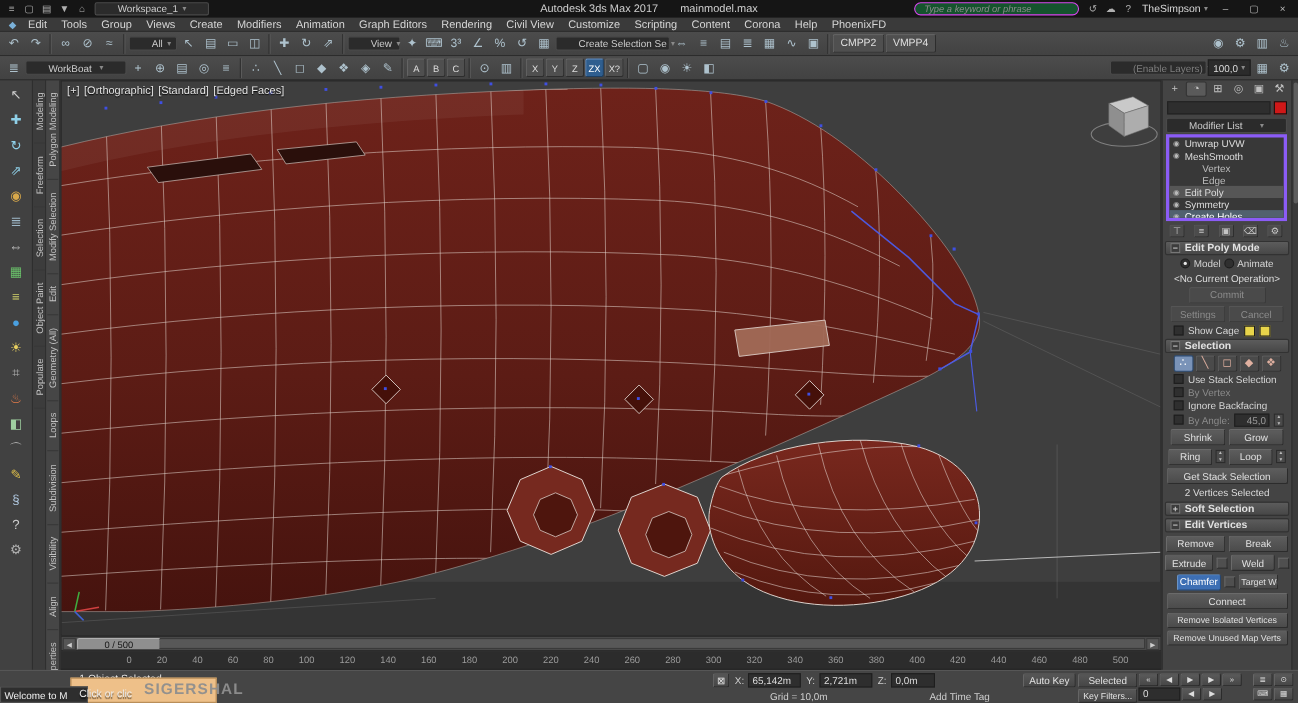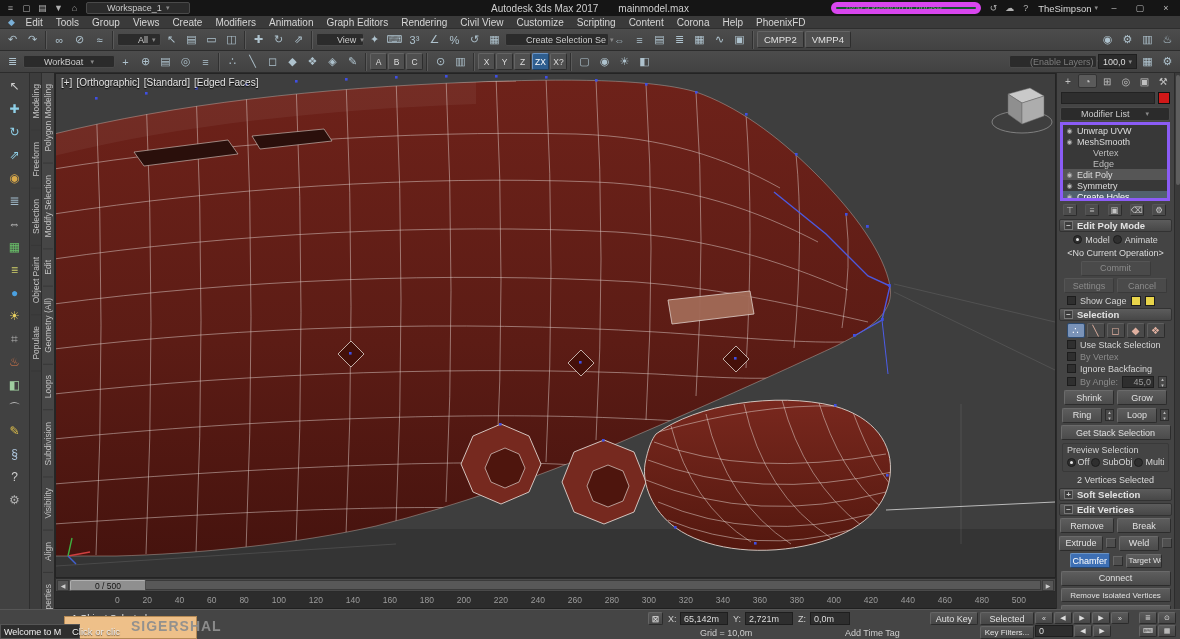--- a/index.html
+++ b/index.html
@@ -8,21 +8,21 @@
 
 
 .titlebar{position:absolute;top:0;left:0;right:0;height:16px;background:#151515;display:flex;align-items:center;padding:0 4px;gap:5px;font-size:10px;color:#c8c8c8;z-index:40}
 .qat{display:flex;gap:3px}
 .tico{width:13px;text-align:center;font-size:9px;color:#b0b0b0}
 .dd{height:13px;background:#2b2b2b;border:1px solid #4a4a4a;border-radius:2px;display:flex;align-items:center;gap:4px;padding:0 20px;font-size:9px;color:#ccc;white-space:nowrap}
 .arr{font-size:7px;color:#8a8a8a}
 .titletext{position:absolute;left:0;right:0;text-align:center;font-size:10px;color:#cfcfcf;pointer-events:none}
 .titletext span+span{margin-left:20px}
 .title-right{margin-left:auto;display:flex;align-items:center;gap:6px;z-index:2}
-.searchbox{width:150px;height:12px;background:#14532d;border:5px solid #d946ef;border-radius:6px;color:#bbb;font-size:8.5px;padding:0 8px;font-family:"Liberation Sans",sans-serif}
+.searchbox{width:150px;height:12px;background:#14532d;border:1px solid #d946ef;border-radius:6px;color:#bbb;font-size:8.5px;padding:0 8px;font-family:"Liberation Sans",sans-serif}
 .searchbox::placeholder{color:#8a8a8a;font-style:italic}
 .signin{display:flex;gap:3px;align-items:center;font-size:9.5px;color:#d8d8d8}
 .winbtn{width:20px;text-align:center;font-size:9px;color:#bbb}
 
 
 .menubar{position:absolute;top:16px;left:0;right:0;height:13px;background:#3a3a3a;border-bottom:1px solid #2e2e2e;display:flex;align-items:center;padding-left:4px;font-size:10px;color:#d6d6d6;z-index:39}
 .menu-appicon{width:15px;color:#7ab0d8;font-size:9px;text-align:center}
 .menu-item{padding:0 6.5px;height:13px;line-height:13px;white-space:nowrap}
 
 
@@ -625,31 +625,20 @@
         </span>
       <div class="pbtn w40">Loop</div>
       <span class="spin">
           <span>▴</span>
           <span>▾</span>
         </span>
     </div>
     <div class="r">
         <div class="pbtn full">Get Stack Selection</div>
       </div>
-    <div class="grp">
-      <div class="grp-title">Preview Selection</div>
-      <div class="r" style="gap:2px">
-        <span class="radio on"></span>
-          <span class="lbl">Off</span>
-        <span class="radio"></span>
-          <span class="lbl">SubObj</span>
-        <span class="radio"></span>
-          <span class="lbl">Multi</span>
-      </div>
-    </div>
     <div class="statustext">2 Vertices Selected</div>
   </div>
 
   <div class="rollout">
     <div class="rhead">
       <span class="pm">+</span>
       <span>Soft Selection</span>
     </div>
   </div>
 

